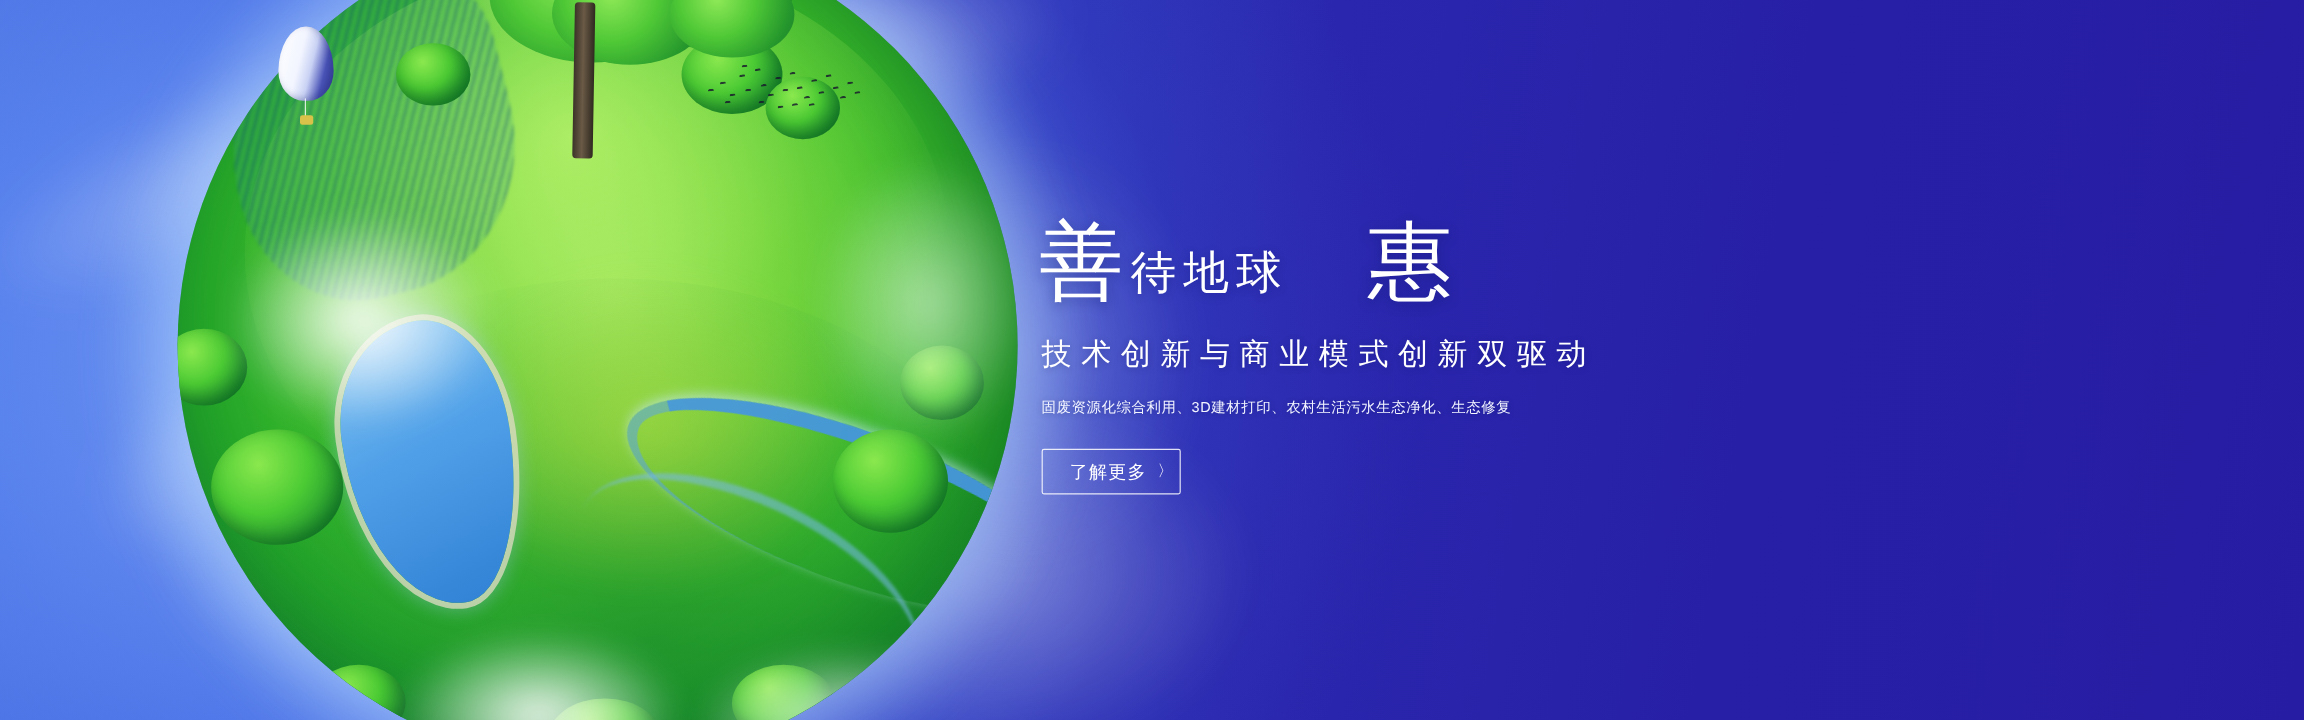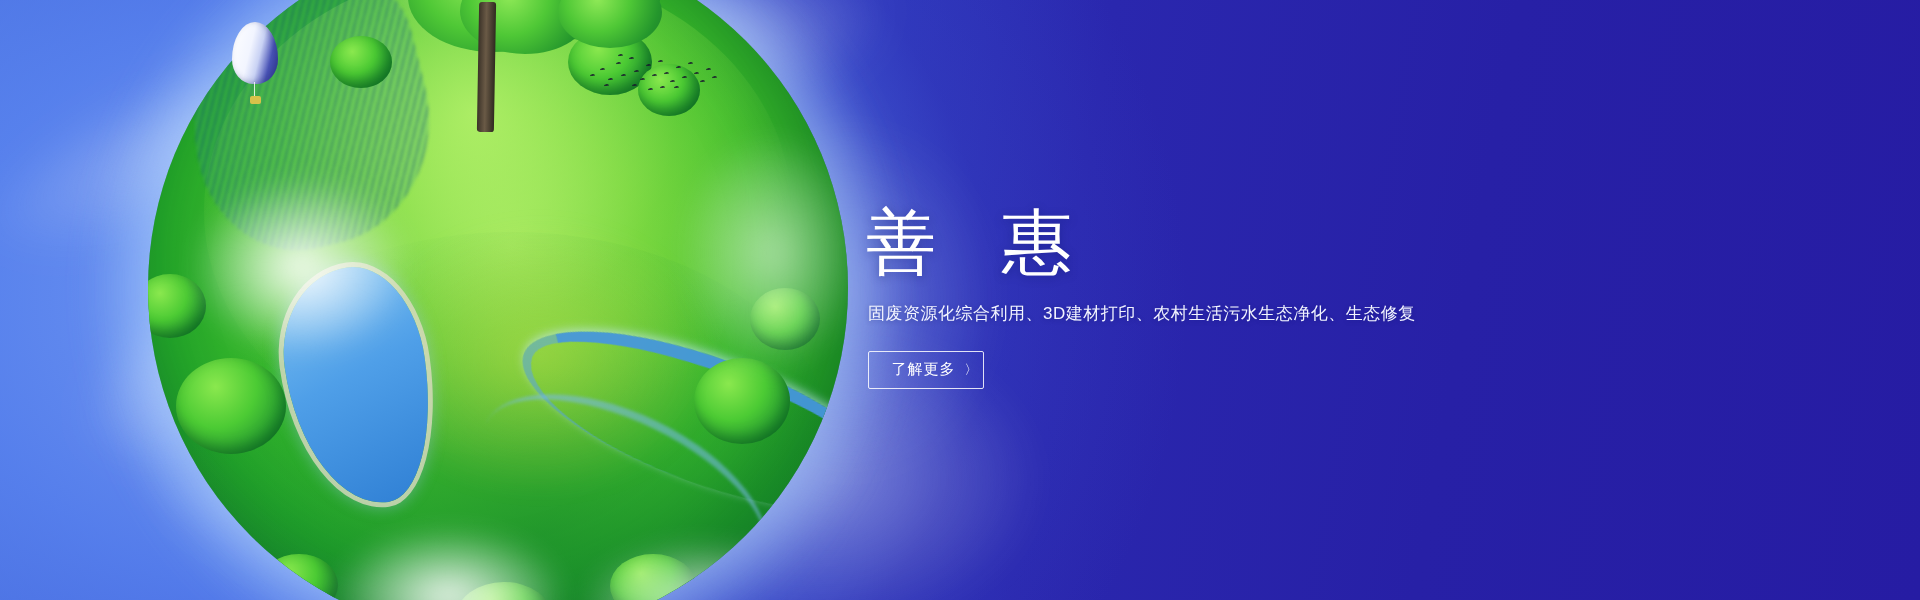--- a/index.html
+++ b/index.html
@@ -191,21 +191,21 @@
   }
   #headline .gap { width:34px; }
 
   #subtitle {
     font-size:25px; letter-spacing:8px; font-weight:400;
     margin-bottom:20px; padding-left:6px;
     text-shadow:0 1px 6px rgba(10,20,90,0.3);
   }
 
   #description {
-    font-size:17px; letter-spacing:0.5px; font-weight:400;
+    font-size:12px; letter-spacing:0.5px; font-weight:400;
     margin-bottom:26px; padding-left:6px; color:#f2f4ff;
     text-shadow:0 1px 5px rgba(10,20,90,0.3);
   }
 
   #cta {
     display:inline-flex; align-items:center; justify-content:center;
     gap:9px;
     width:116px; height:38px;
     margin-left:6px;
     border:1px solid rgba(255,255,255,0.85);
@@ -302,27 +302,29 @@
       <span style="left: 60px; top: 40px;"></span>
       <span style="left: 30px; top: 6px;"></span>
       <span style="left: 72px; top: 38px;"></span>
     </div>
 
   <div id="copy">
 
     <div id="headline">
       <div class="phrase">
         <span class="big">善</span>
+        <span class="rest">待地球</span>
       </div>
       <div class="gap"></div>
       <div class="phrase">
         <span class="big">惠</span>
       </div>
     </div>
 
+    <div id="subtitle">技术创新与商业模式创新双驱动</div>
 
     <div id="description">固废资源化综合利用、3D建材打印、农村生活污水生态净化、生态修复</div>
 
     <button id="cta">
       <span>了解更多</span>
       <span class="chev">〉</span>
     </button>
 
   </div>
 </div>

